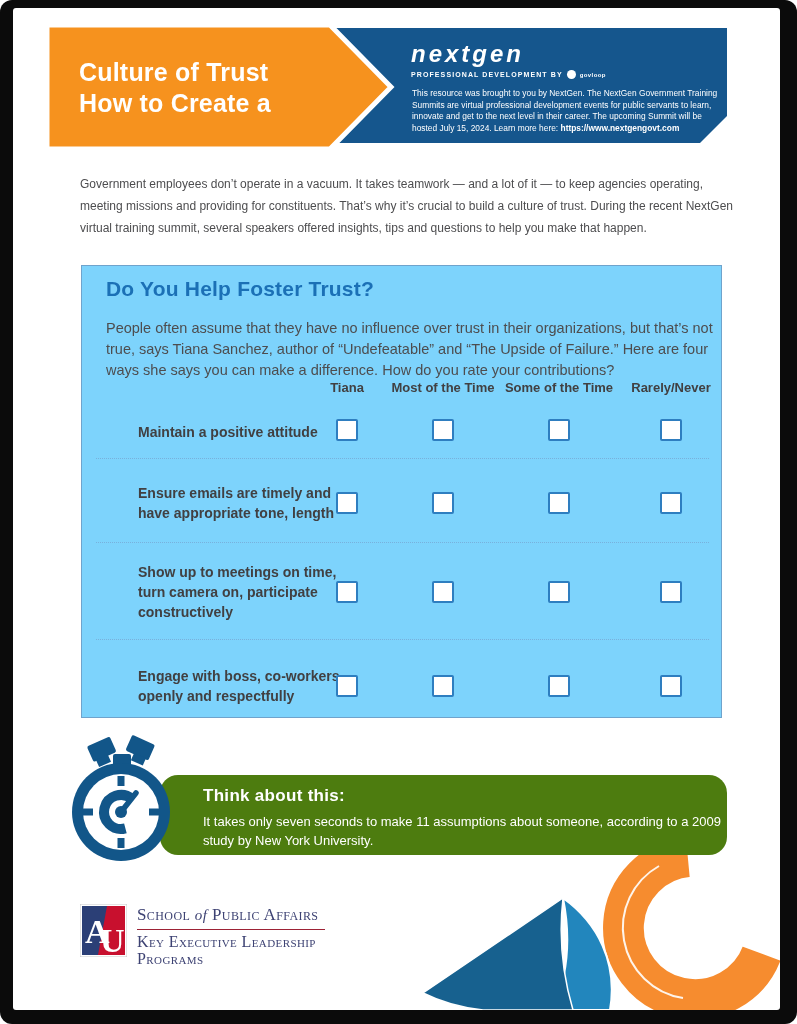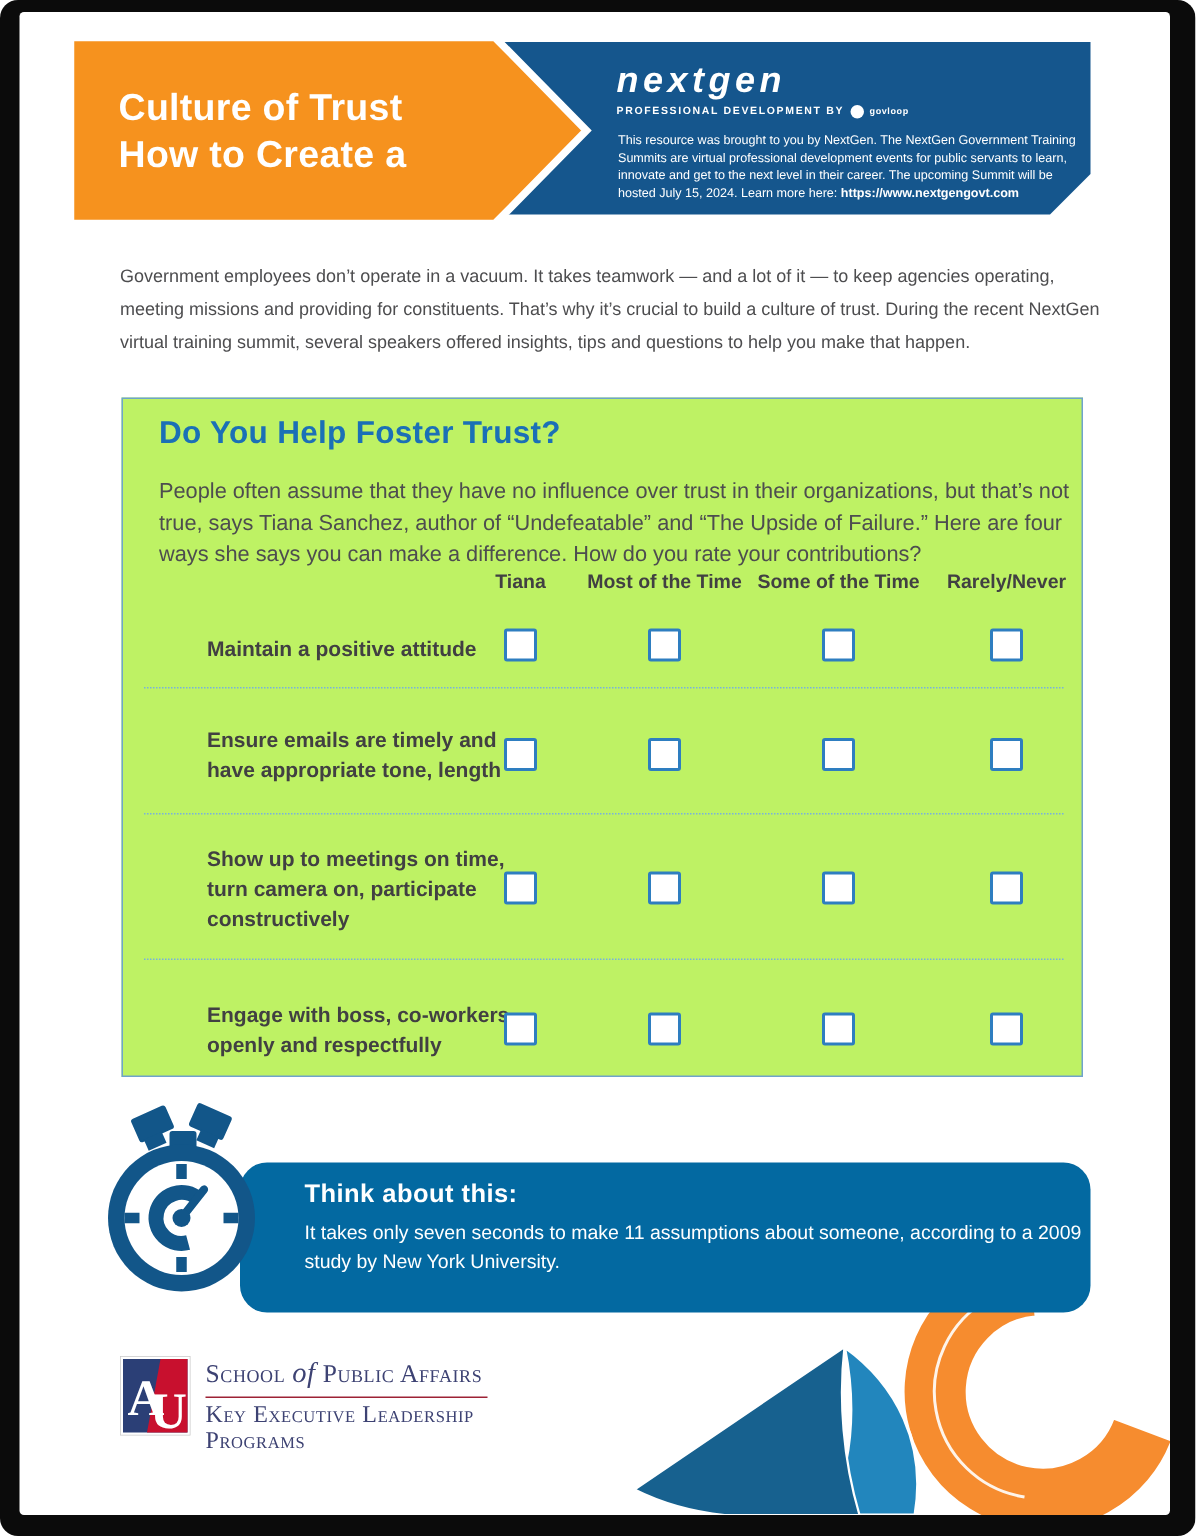--- a/index.html
+++ b/index.html
@@ -15,42 +15,42 @@
   .tagline { margin-top:3px; font-size:7px; font-weight:bold; letter-spacing:1.1px; display:flex; align-items:center; gap:4px; }
   .partner-dot { display:inline-block; width:9px; height:9px; background:#ffffff; border-radius:50%; }
   .partner-name { font-size:6px; font-weight:bold; letter-spacing:.4px; }
   .blurb { position:absolute; left:399px; top:80px; z-index:2; width:306px; color:#ffffff; font-size:8.4px; line-height:11.6px; }
   .blurb b { font-weight:bold; }
 
   
   .intro { position:absolute; left:67px; top:166px; width:656px; color:#4d4d4f; font-size:12px; line-height:21.8px; z-index:2; }
 
   
-  .survey-box { position:absolute; left:68px; top:257px; width:641px; height:453px; background:#bef264; border:1.5px solid #6fa3cc; z-index:2;padding-left:14px; }
+  .survey-box { position:absolute; left:68px; top:257px; width:641px; height:453px; background:#7dd3fc; border:1.5px solid #6fa3cc; z-index:2;padding-left:14px; }
   .survey-heading { position:absolute; left:24px; top:11px; color:#1b70b6; font-size:21px; font-weight:bold; letter-spacing:.2px; }
   .survey-desc { position:absolute; left:24px; top:52px; width:608px; color:#4d4d4f; font-size:14.5px; line-height:21px; }
   .col-header { position:absolute; top:114px; transform:translateX(-50%); color:#414042; font-size:13px; font-weight:bold; white-space:nowrap; }
   .row-label { position:absolute; width:218px; left:24px; color:#414042; font-size:14px; line-height:20px; font-weight:bold;margin-left:32px; }
   .cb { position:absolute; width:22px; height:22px; border:2px solid #2e7ec0; border-radius:2px; background:#ffffff; }
   .sep { position:absolute; left:14px; width:613px; border-top:1.6px dotted #78b1dc; }
 
   
-  .callout { position:absolute; left:147px; top:767px; width:567px; height:100px; background:#0369a1; border-radius:18px; z-index:3; color:#ffffff; }
+  .callout { position:absolute; left:147px; top:767px; width:567px; height:80px; background:#4d7c0f; border-radius:18px; z-index:3; color:#ffffff; }
   .callout-heading { position:absolute; left:43px; top:11px; font-size:17px; font-weight:bold; letter-spacing:.3px; }
   .callout-body { position:absolute; left:43px; top:37px; width:520px; font-size:13px; line-height:19px; }
   #stopwatch { position:absolute; left:48px; top:724px; z-index:4; }
 
   
   #deco { position:absolute; left:0; top:0; z-index:1; pointer-events:none; }
 
   
   #au-logo { position:absolute; left:67px; top:896px; z-index:2; }
   .footer-text { position:absolute; left:124px; top:897px; z-index:2; font-family:"Liberation Serif", serif; color:#3d4273; }
   .footer-line1 { font-variant:small-caps; font-size:17px; letter-spacing:.4px; }
-  .footer-line1 .of { font-style:italic; font-variant:normal; text-transform:lowercase; font-size:19px; }
+  .footer-line1 .of { font-style:italic; font-variant:normal; text-transform:lowercase; font-size:15px; }
   .footer-rule { width:188px; border-top:1.5px solid #9d2235; margin:4px 0 3px 0; }
   .footer-line2, .footer-line3 { font-variant:small-caps; font-size:16px; letter-spacing:.4px; line-height:17px; }
 </style>
 </head>
 <body>
 
 <div id="frame">
   <div id="page">
 
     <svg id="header-shapes" width="767" height="152" viewBox="0 0 767 152">

